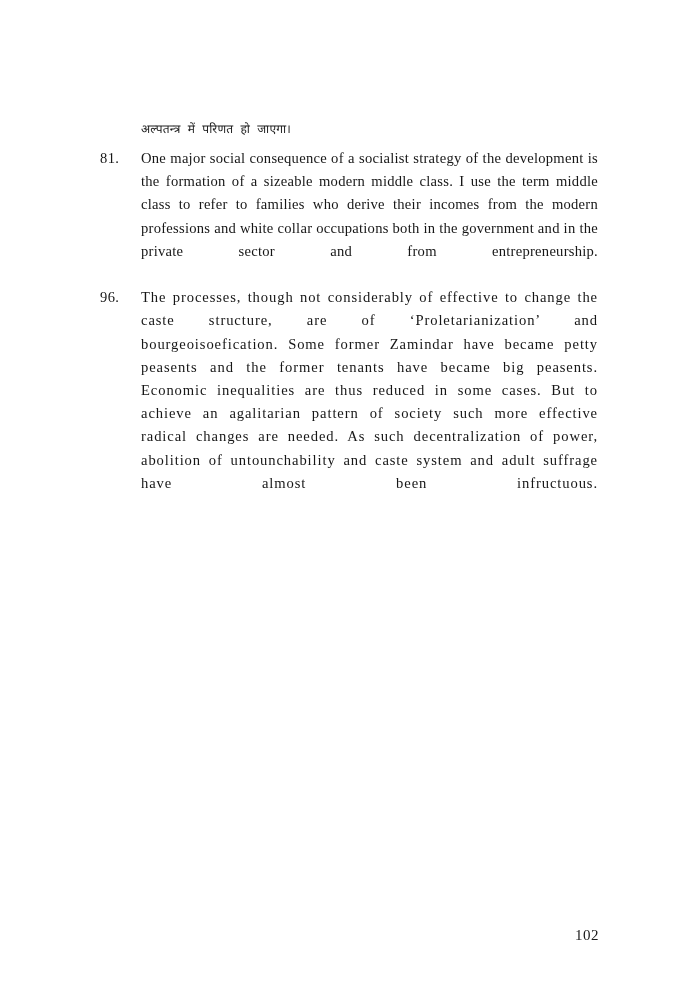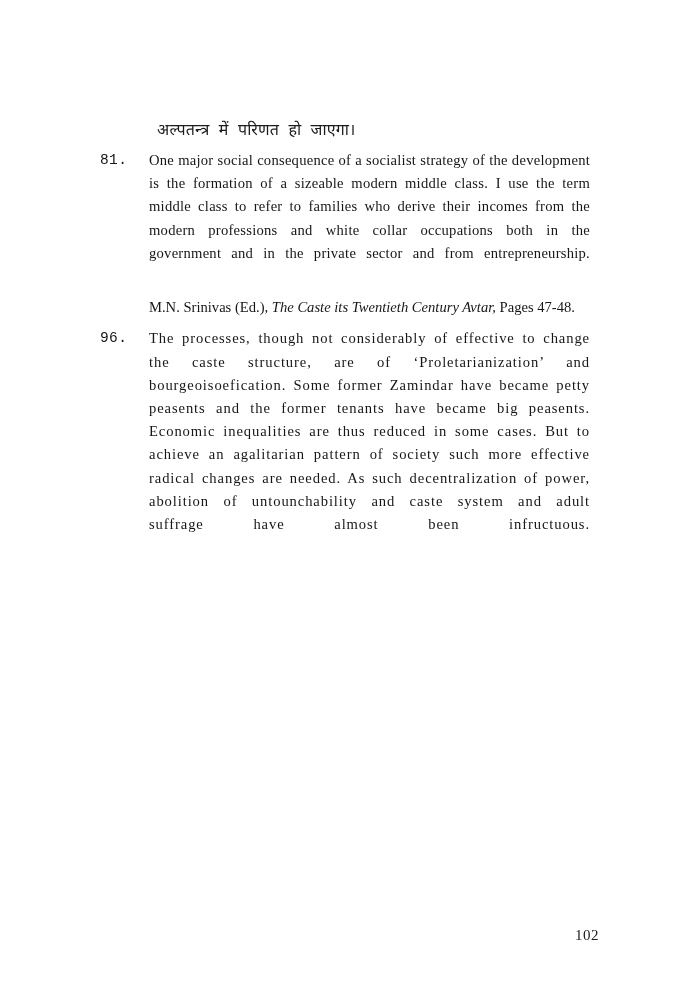--- a/index.html
+++ b/index.html
@@ -31,55 +31,54 @@
     top: 118px;
     width: 498px;
   }
 
   
   .deva-block {
     margin: 0 0 6px 0;
   }
   .deva-line {
     font-family: "Liberation Sans", "DejaVu Sans", sans-serif;
-    font-size: 16px;
+    font-size: 12px;
     line-height: 23px;
     color: #1b1b1b;
-    margin-left: 57px;
+    margin-left: 41px;
     white-space: pre;
     letter-spacing: 0.2px;
   }
 
   
   .entry {
     position: relative;
     margin: 0;
     padding: 0 0 0 41px;
   }
   .entry-num {
     position: absolute;
     left: 0;
     top: 0;
     width: 34px;
     font-size: 14.5px;
     line-height: 23.2px;
     text-align: left;
     color: #161616;
     letter-spacing: 0.4px;
-    font-family: Liberation Mono, monospace;
   }
   .entry-body {
     font-size: 14.6px;
     line-height: 23.2px;
     text-align: justify;
     text-justify: inter-word;
     color: #161616;
   }
   .entry-body p {
-    margin: 8px;
+    margin: 0;
   }
   .para-main {
     text-align: justify;
   }
   .para-main::after {
     content: "";
     display: inline-block;
     width: 100%;
   }
   .citation {
@@ -123,25 +122,20 @@
   <div class="content">
 
     <div class="deva-block">
       <div class="deva-line">अल्पतन्त्र  में  परिणत  हो  जाएगा।</div>
     </div>
 
     <div class="entry">
       <div class="entry-num">81.</div>
       <div class="entry-body">
         <p class="para-main loose">One major social consequence of a socialist strategy of the development is the formation of a sizeable modern middle class. I use the term middle class to refer to families who derive their incomes from the modern professions and white collar occupations both in the government and in the private sector and from entrepreneurship.</p>
-        <p class="citation">
-          <span>M.N. Srinivas (Ed.),</span>
-          <span class="title">The Caste its Twentieth Century Avtar,</span>
-          <span>Pages 47-48.</span>
-        </p>
       </div>
     </div>
 
     <div class="spacer-81-82"></div>
 
     <div class="entry">
       <div class="entry-num">96.</div>
       <div class="entry-body">
         <p class="para-main loose-2">The processes, though not considerably of effective to change the caste structure, are of ‘Proletarianization’ and bourgeoisoefication. Some former Zamindar have became petty peasents and the former tenants have became big peasents. Economic inequalities are thus reduced in some cases. But to achieve an agalitarian pattern of society such more effective radical changes are needed. As such decentralization of power, abolition of untounchability and caste system and adult suffrage have almost been infructuous.</p>
       </div>

